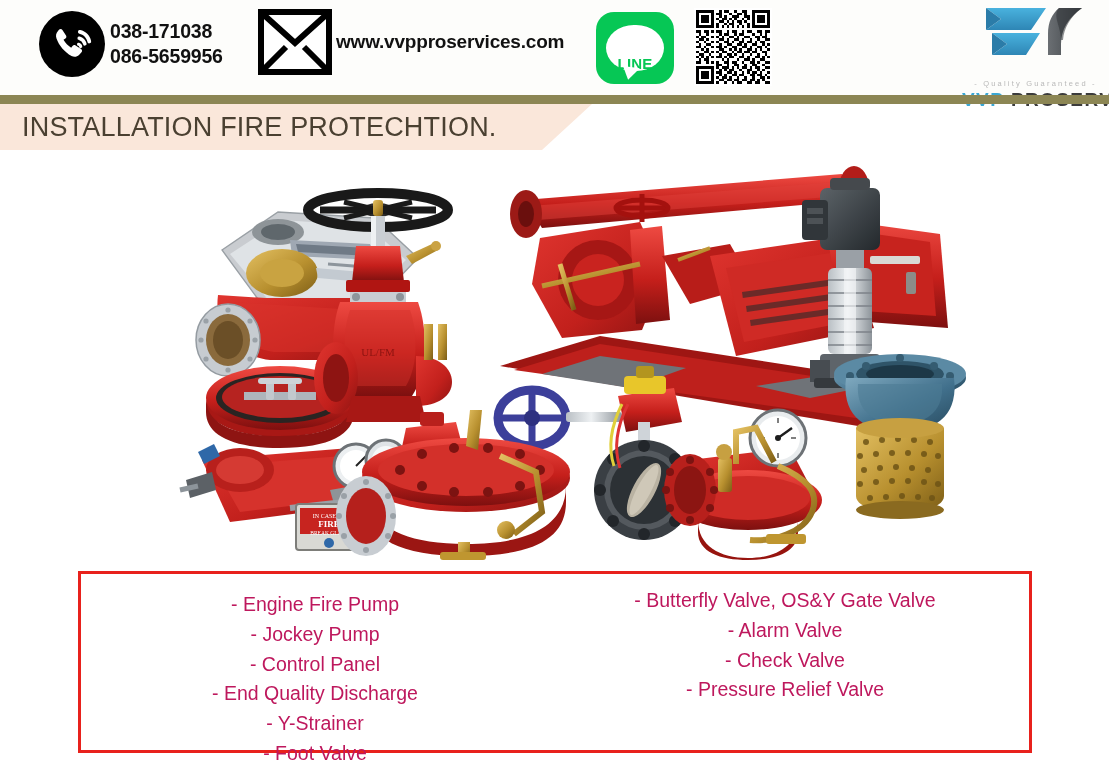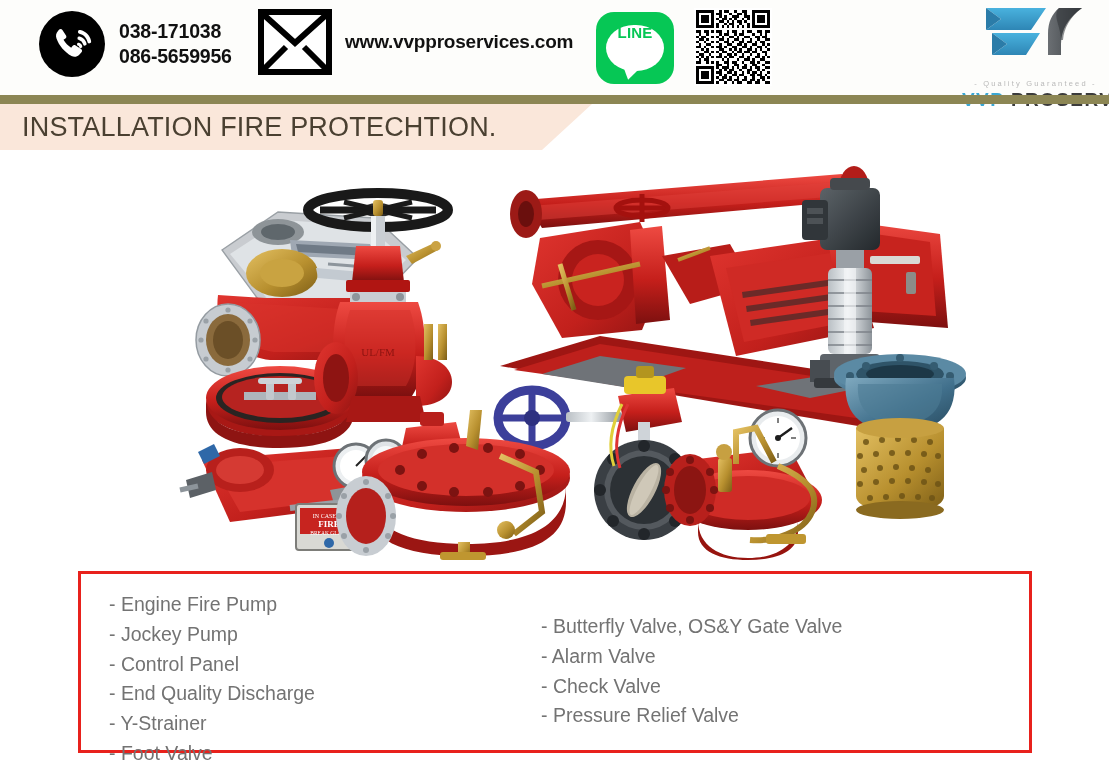--- a/index.html
+++ b/index.html
@@ -43,21 +43,21 @@
 
   .icon-phone {
     width: 68px; height: 68px;
     flex: 0 0 auto;
   }
   .icon-envelope {
     width: 74px; height: 66px;
     flex: 0 0 auto;
   }
   .contact-lines {
-    margin-left: 13px;
+    margin-left: 4px;
     display: flex;
     flex-direction: column;
     justify-content: center;
     line-height: 1.30;
   }
   .contact-lines .line {
     font-size: 19.5px;
     font-weight: bold;
     color: #111111;
     white-space: nowrap;
@@ -78,21 +78,21 @@
     display: flex;
     align-items: center;
     justify-content: center;
   }
   .line-bubble {
     position: relative;
     width: 58px; height: 46px;
     background: #ffffff;
     border-radius: 50% / 52%;
     display: flex;
-    align-items: flex-start;
+    align-items: flex-end;
     justify-content: center;
   }
   .line-bubble::after {
     content: "";
     position: absolute;
     left: 16px; bottom: -9px;
     width: 0; height: 0;
     border-left: 7px solid transparent;
     border-right: 10px solid transparent;
     border-top: 13px solid #ffffff;
@@ -187,27 +187,28 @@
   }
   .list-col {
     box-sizing: border-box;
   }
   .list-col-left {
     width: 440px;
     padding: 16px 0 0 28px;
   }
   .list-col-right {
     flex: 1;
-    padding: 38px 0 0 20px;
+    padding: 12px 0 0 20px;
   }
   .list-item {
     font-size: 19.5px;
-    color: #737373;
+    color: #be185d;
     line-height: 1.53;
     white-space: nowrap;
+    text-align: center;
   }
 </style>
 </head>
 <body>
 
 <div class="page">
 
   <div class="header">
 
     <div class="contact-block contact-phone">

